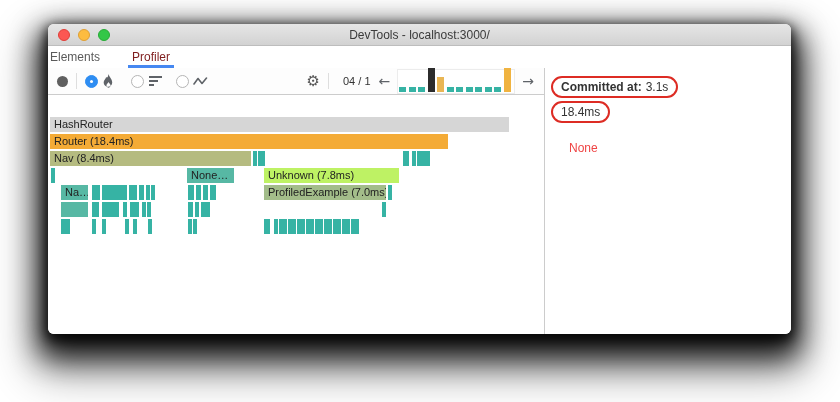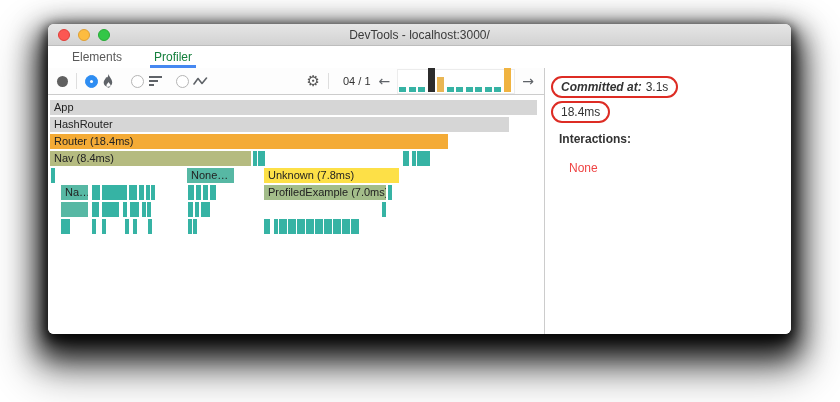--- a/index.html
+++ b/index.html
@@ -14,24 +14,24 @@
   .titlebar { height:22px; background:linear-gradient(#e6e6e6,#d2d2d2);
     border-bottom:1px solid #bdbdbd; position:relative; display:flex; align-items:center; justify-content:center; }
   .title { font-size:12px; color:#3a3a3a; }
   .lights { position:absolute; left:10px; top:5px; display:flex; gap:8px; }
   .light { width:12px; height:12px; border-radius:50%; }
   .light.red { background:#fc5753; border:0.5px solid #df3e38; }
   .light.yellow { background:#fdbc40; border:0.5px solid #de9f34; }
   .light.green { background:#33c748; border:0.5px solid #27aa35; }
 
   
-  .tabbar { height:22px; background:#fff; display:flex; align-items:stretch; padding-left:22px; }
+  .tabbar { height:22px; background:#fff; display:flex; align-items:stretch; padding-left:0; }
   .tab { position:relative; display:flex; align-items:center; padding:0 2px; margin-right:28px;
     font-size:12px; color:#5a5a5a; cursor:default; }
-  .tab.active { color:#15803d; }
+  .tab.active { color:#7f1d1d; }
   .tab.active .tab-underline { position:absolute; left:-2px; right:-2px; bottom:0; height:3px; background:#4688f1; }
 
   
   .body-row { display:flex; height:266px; }
   .left-col { width:496px; display:flex; flex-direction:column; }
   .right-col { flex:1; border-left:1px solid #ccc; display:flex; flex-direction:column; background:#fff; }
 
   
   .toolbar { height:27px; background:#fdfdfd; border-bottom:1px solid #ccc;
     display:flex; align-items:center; padding:0 8px 0 6px; }
@@ -57,21 +57,21 @@
   .flame { position:relative; flex:1; background:#fff; overflow:hidden; }
   .flame-bar { position:absolute; height:15px; font-size:11px; line-height:15px; color:#222;
     white-space:nowrap; overflow:hidden; padding-left:4px; }
 
   
   .panel-header { height:27px; border-bottom:1px solid #ccc; display:flex; align-items:center;
     padding-left:12px; font-size:13px; color:#5f6368; background:#fdfdfd; }
   .panel-body { padding:8px 10px 0 6px; font-size:12px; color:#333; }
   .annotated { display:inline-flex; gap:4px; border:2px solid #dd2c24; border-radius:11px;
     padding:2px 8px; margin-bottom:3px; align-items:baseline; }
-  .kv-label { font-weight:bold;font-style:italic; }
+  .kv-label { font-weight:bold; }
   .interactions-label { font-weight:bold; margin:6px 0 0 8px; }
   .none-value { margin:15px 0 18px 18px; color:#ef4444; }
   .panel-row { display:block; }
 </style>
 </head>
 <body>
 
 <div class="window">
 
   <div class="titlebar">
@@ -139,36 +139,35 @@
             <div class="commit-bar" style="height: 5px; background: rgb(54, 179, 164);"></div>
             <div class="commit-bar" style="height: 5px; background: rgb(54, 179, 164);"></div>
             <div class="commit-bar" style="height: 5px; background: rgb(54, 179, 164);"></div>
             <div class="commit-bar" style="height: 5px; background: rgb(54, 179, 164);"></div>
             <div class="commit-bar" style="height: 24px; background: rgb(240, 179, 64);"></div>
           </span>
         <span class="nav-arrow">→</span>
       </div>
 
       <div class="flame">
-          <div class="flame-bar" style="left: 2px; top: 5px; width: 487px; background: rgb(214, 214, 214);">App</div>
           <div class="flame-bar" style="left: 2px; top: 22px; width: 459px; background: rgb(214, 214, 214);">HashRouter</div>
           <div class="flame-bar" style="left: 2px; top: 39px; width: 398px; background: rgb(244, 171, 54);">Router (18.4ms)</div>
           <div class="flame-bar" style="left: 2px; top: 56px; width: 201px; background: rgb(181, 187, 128);">Nav (8.4ms)</div>
           <div class="flame-bar" style="left: 205px; top: 56px; width: 3px; background: rgb(54, 179, 164);"></div>
           <div class="flame-bar" style="left: 210px; top: 56px; width: 2px; background: rgb(54, 179, 164);"></div>
           <div class="flame-bar" style="left: 213px; top: 56px; width: 2px; background: rgb(54, 179, 164);"></div>
           <div class="flame-bar" style="left: 355px; top: 56px; width: 6px; background: rgb(54, 179, 164);"></div>
           <div class="flame-bar" style="left: 364px; top: 56px; width: 3px; background: rgb(54, 179, 164);"></div>
           <div class="flame-bar" style="left: 369px; top: 56px; width: 2px; background: rgb(54, 179, 164);"></div>
           <div class="flame-bar" style="left: 372px; top: 56px; width: 2px; background: rgb(54, 179, 164);"></div>
           <div class="flame-bar" style="left: 375px; top: 56px; width: 2px; background: rgb(54, 179, 164);"></div>
           <div class="flame-bar" style="left: 378px; top: 56px; width: 2px; background: rgb(54, 179, 164);"></div>
           <div class="flame-bar" style="left: 3px; top: 73px; width: 4px; background: rgb(54, 179, 164);"></div>
           <div class="flame-bar" style="left: 139px; top: 73px; width: 47px; background: rgb(87, 184, 164);">None…</div>
-          <div class="flame-bar" style="left: 216px; top: 73px; width: 135px; background: #fde047;">Unknown (7.8ms)</div>
+          <div class="flame-bar" style="left: 216px; top: 73px; width: 135px; background: #bef264;">Unknown (7.8ms)</div>
           <div class="flame-bar" style="left: 13px; top: 90px; width: 27px; background: rgb(87, 184, 164);">Na…</div>
           <div class="flame-bar" style="left: 44px; top: 90px; width: 8px; background: rgb(54, 179, 164);"></div>
           <div class="flame-bar" style="left: 54px; top: 90px; width: 25px; background: rgb(54, 179, 164);"></div>
           <div class="flame-bar" style="left: 81px; top: 90px; width: 8px; background: rgb(54, 179, 164);"></div>
           <div class="flame-bar" style="left: 91px; top: 90px; width: 5px; background: rgb(54, 179, 164);"></div>
           <div class="flame-bar" style="left: 98px; top: 90px; width: 3px; background: rgb(54, 179, 164);"></div>
           <div class="flame-bar" style="left: 103px; top: 90px; width: 3px; background: rgb(54, 179, 164);"></div>
           <div class="flame-bar" style="left: 140px; top: 90px; width: 6px; background: rgb(54, 179, 164);"></div>
           <div class="flame-bar" style="left: 148px; top: 90px; width: 5px; background: rgb(54, 179, 164);"></div>
           <div class="flame-bar" style="left: 155px; top: 90px; width: 5px; background: rgb(54, 179, 164);"></div>
@@ -224,19 +223,18 @@
           <span class="annotated">
             <span class="kv-label">Committed at:</span>
             <span>3.1s</span>
           </span>
         </span>
         <span class="panel-row">
           <span class="annotated">
             <span>18.4ms</span>
           </span>
         </span>
-        <div class="interactions-label">Interactions:</div>
         <div class="none-value">None</div>
       </div>
     </div>
 
   </div>
 </div>
 
 </body></html>

